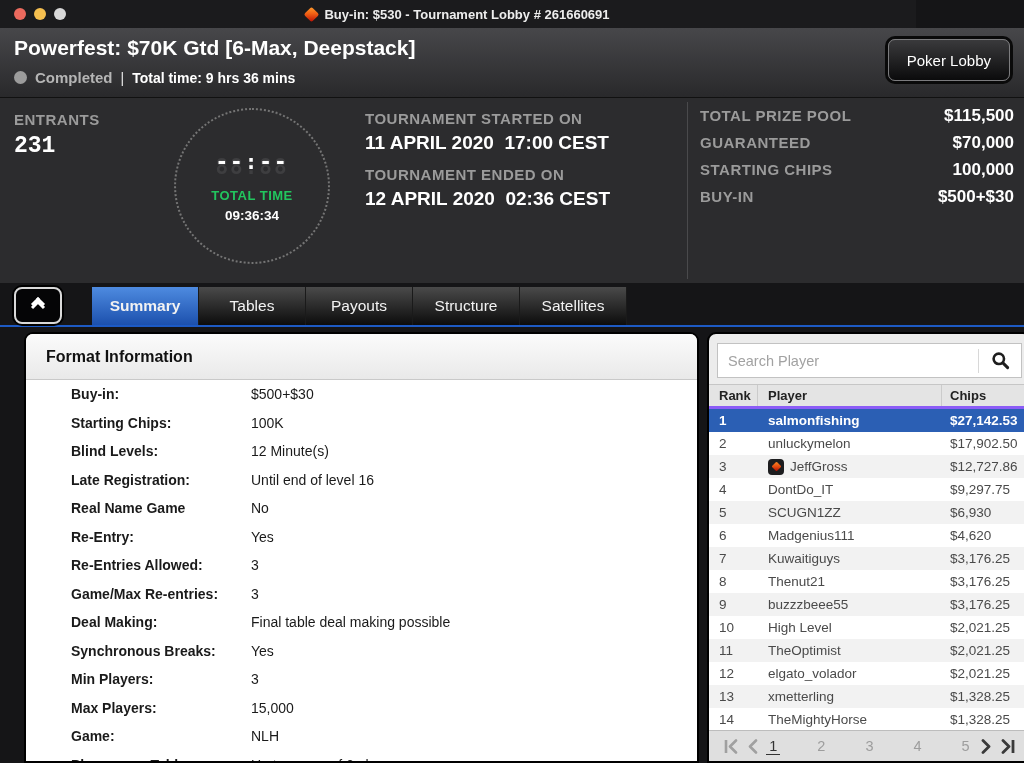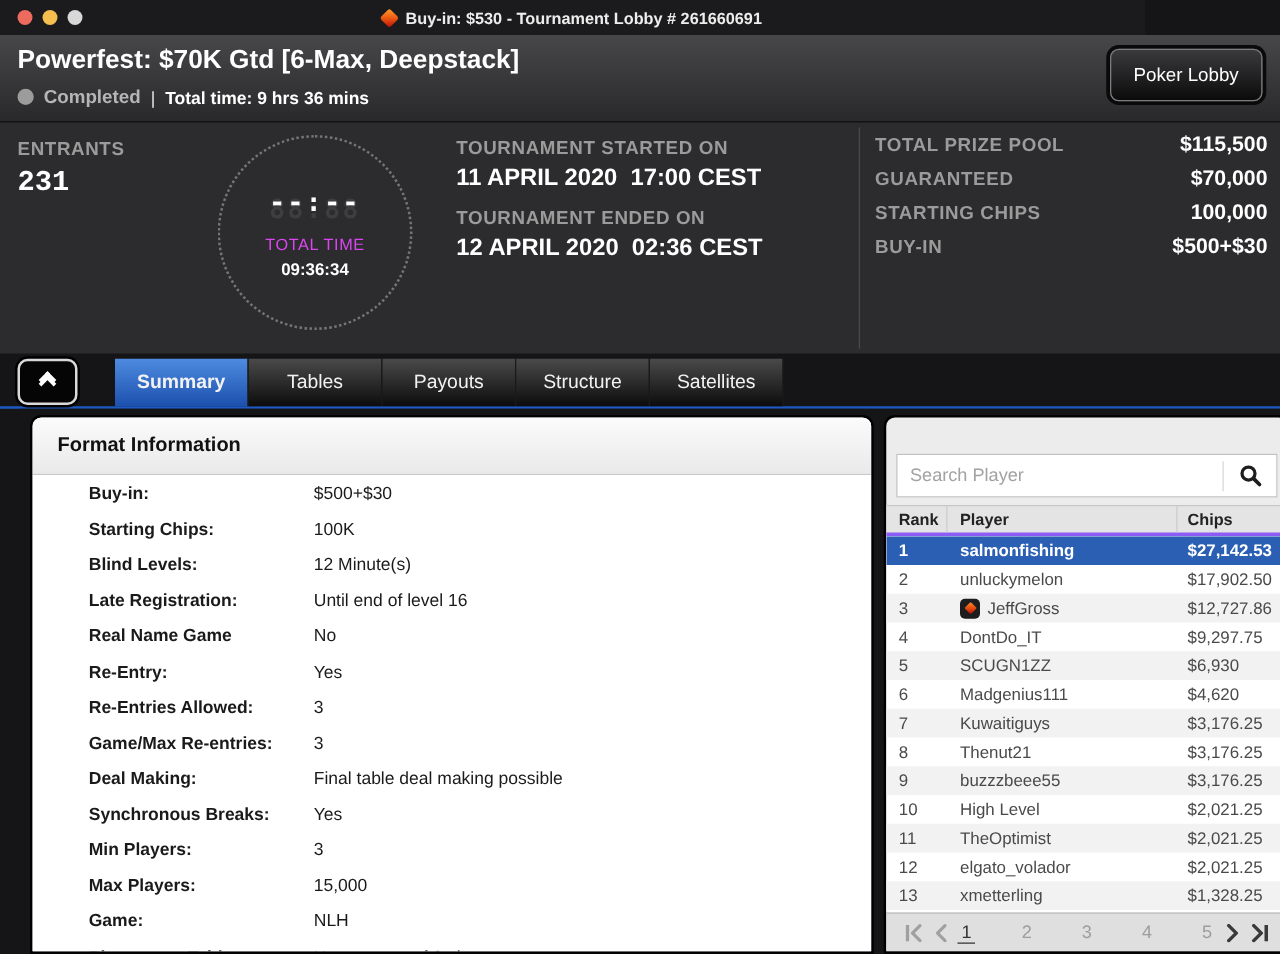--- a/index.html
+++ b/index.html
@@ -37,21 +37,21 @@
   .entrants { position:absolute; left:14px; top:13px; }
   .entrants-value { color:#fff; font-size:23px; font-weight:bold; margin-top:5px;font-family:Liberation Mono, monospace; }
 
   .timer-circle { position:absolute; left:174px; top:10px; width:156px; height:156px;
                   border:2px dotted #757575; border-radius:50%;
                   display:flex; flex-direction:column; align-items:center; justify-content:center; }
   .seg-wrap { position:relative; height:34px; display:flex; align-items:center; justify-content:center; }
   .seg { font-family:"DejaVu Sans Mono", monospace; font-size:21px; font-weight:bold; letter-spacing:2px; }
   .seg.ghost { color:#3e3e40; }
   .seg.lit { position:absolute; left:0; top:0; width:100%; text-align:center; color:#fff; }
-  .timer-label { color:#d946ef; font-size:13px; font-weight:normal; letter-spacing:.5px; margin-top:4px; }
+  .timer-label { color:#22c55e; font-size:13px; font-weight:bold; letter-spacing:.5px; margin-top:4px; }
   .timer-value { color:#fff; font-size:13.5px; font-weight:bold; margin-top:5px; }
 
   .dates { position:absolute; left:365px; top:12px; }
   .date-value { color:#fff; font-size:19px; font-weight:bold; margin:5px 0 12px; }
   .v-divider { position:absolute; left:687px; top:4px; height:177px; width:1px; background:#4a4a4c; }
 
   .stats { position:absolute; left:700px; top:8px; width:314px; }
   .stat-row { display:flex; justify-content:space-between; align-items:baseline; margin-bottom:7px; }
   .stat-value { color:#fff; font-size:17px; font-weight:bold; }
 
@@ -78,21 +78,21 @@
   .panel-header { height:46px; background:linear-gradient(#fbfbfb,#e9e9e9); border-bottom:1px solid #c9c9c9;
                   display:flex; align-items:center; padding-left:20px;
                   font-size:16px; font-weight:bold; color:#111; }
   .format-rows { background:#fff; }
   .format-row { height:28.5px; display:flex; align-items:center; padding-left:45px; font-size:14px; color:#1a1a1a; }
   .format-label { width:180px; font-weight:bold; }
 
   .right-panel { left:691px; width:325px; height:431px; background:#ececec; display:flex; flex-direction:column; }
   .search-row { padding:9px 8px 6px; }
   .search-box { height:35px; background:#fff; border:1px solid #c2c2c2; border-radius:0;
-                display:flex; align-items:center; overflow:hidden;margin-top:20px; }
+                display:flex; align-items:center; overflow:hidden; }
   .search-input { flex:1; border:none; outline:none; padding:0 10px; font-size:14.5px;
                   font-family:inherit; color:#333; background:transparent; }
   .search-input::placeholder { color:#a2a2a2; }
   .search-divider { width:1px; height:24px; background:#d8d8d8; }
   .search-btn { width:42px; height:100%; border:none; background:transparent; cursor:pointer;
                 display:flex; align-items:center; justify-content:center; }
 
   .grid-header { height:25px; background:#e4e4e4; border-top:1px solid #c6c6c6; border-bottom:3px solid #8b5cf6;
                  display:flex; align-items:center; font-size:13px; font-weight:bold; color:#222; }
   .col-rank { width:49px; padding-left:10px; }

